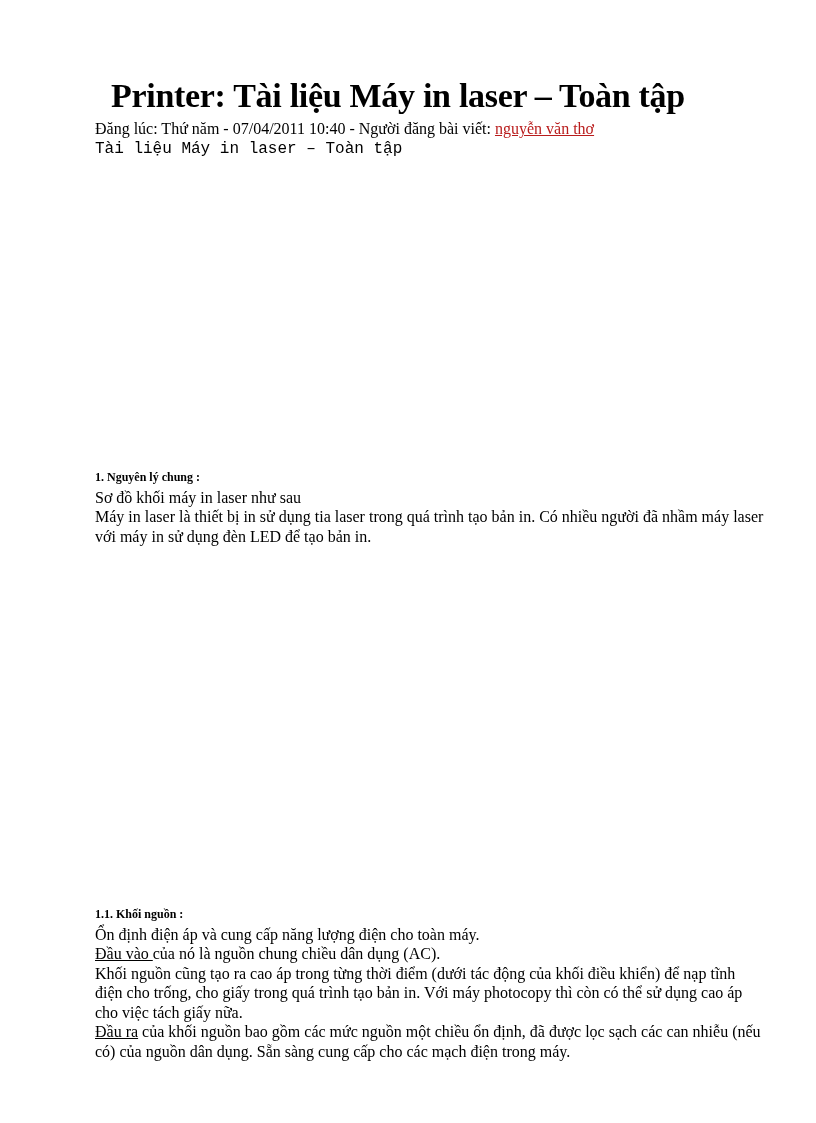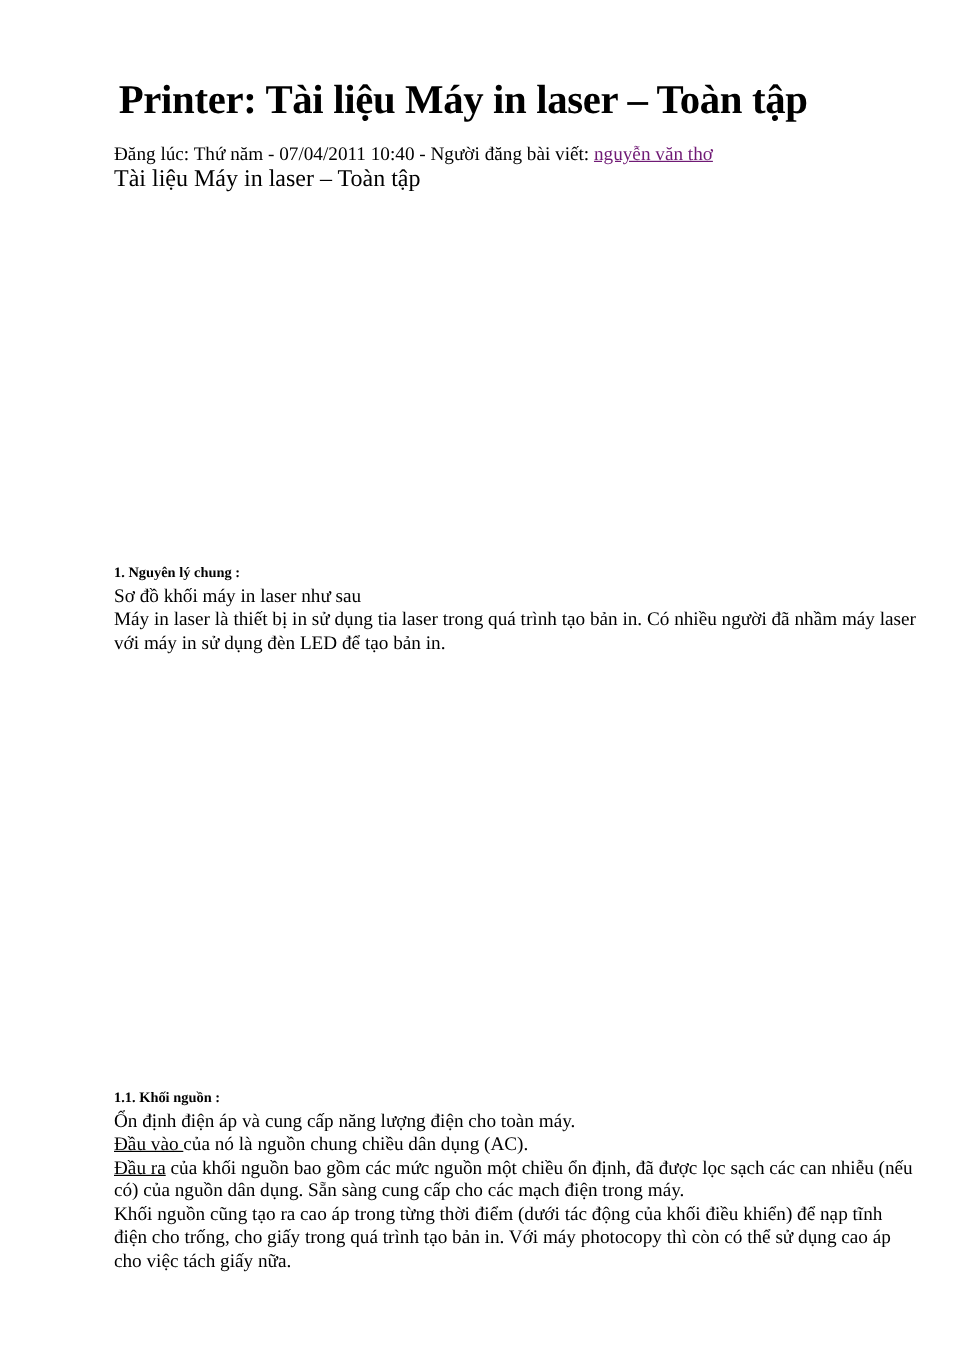--- a/index.html
+++ b/index.html
@@ -18,46 +18,47 @@
     .page {
       position: absolute;
       left: 95px;
       top: 0;
       width: 680px;
     }
     .title {
       position: absolute;
       top: 58px;
       left: 0;
-      margin: 4px;
+      margin: 16px;
       font-size: 34px;
       font-weight: bold;
       line-height: 44px;
       white-space: nowrap;
       letter-spacing: -0.3px;
     }
     .meta {
       position: absolute;
       top: 119px;
       left: 0;
       font-size: 16px;
       line-height: 20px;
       white-space: nowrap;
     }
     .meta a {
-      color: #701a75;
+      color: #b91c1c;
       text-decoration: underline;
     }
     .subtitle {
       position: absolute;
       top: 139px;
       left: 0;
-      font-size: 20px;
+      font-size: 16px;
       line-height: 20px;
       white-space: nowrap;
+      font-family: Liberation Mono, monospace;
     }
     .image-placeholder {
       position: absolute;
       left: 0;
       width: 660px;
       background: transparent;
     }
     .section {
       position: absolute;
       left: 0;
@@ -98,17 +99,17 @@
     <p>Sơ đồ khối máy in laser như sau</p>
     <p>Máy in laser là thiết bị in sử dụng tia laser trong quá trình tạo bản in. Có nhiều người đã nhầm máy laser với máy in sử dụng đèn LED để tạo bản in.</p>
   </div>
 
   <div class="image-placeholder" style="top:552px;height:325px;"></div>
 
   <div class="section" style="top:905px;">
     <h2>1.1. Khối nguồn :</h2>
     <p>Ổn định điện áp và cung cấp năng lượng điện cho toàn máy.</p>
     <p><span class="u">Đầu vào </span><span>của nó là nguồn chung chiều dân dụng (AC).</span></p>
+    <p>Khối nguồn cũng tạo ra cao áp trong từng thời điểm (dưới tác động của khối điều khiển) để nạp tĩnh điện cho trống, cho giấy trong quá trình tạo bản in. Với máy photocopy thì còn có thể sử dụng cao áp cho việc tách giấy nữa.</p>
     <p><span class="u">Đầu ra</span><span> của khối nguồn bao gồm các mức nguồn một chiều ổn định, đã được lọc sạch các can nhiễu (nếu có) của nguồn dân dụng. Sẵn sàng cung cấp cho các mạch điện trong máy.</span></p>
-    <p>Khối nguồn cũng tạo ra cao áp trong từng thời điểm (dưới tác động của khối điều khiển) để nạp tĩnh điện cho trống, cho giấy trong quá trình tạo bản in. Với máy photocopy thì còn có thể sử dụng cao áp cho việc tách giấy nữa.</p>
   </div>
 
 </div>
 
 </body></html>

